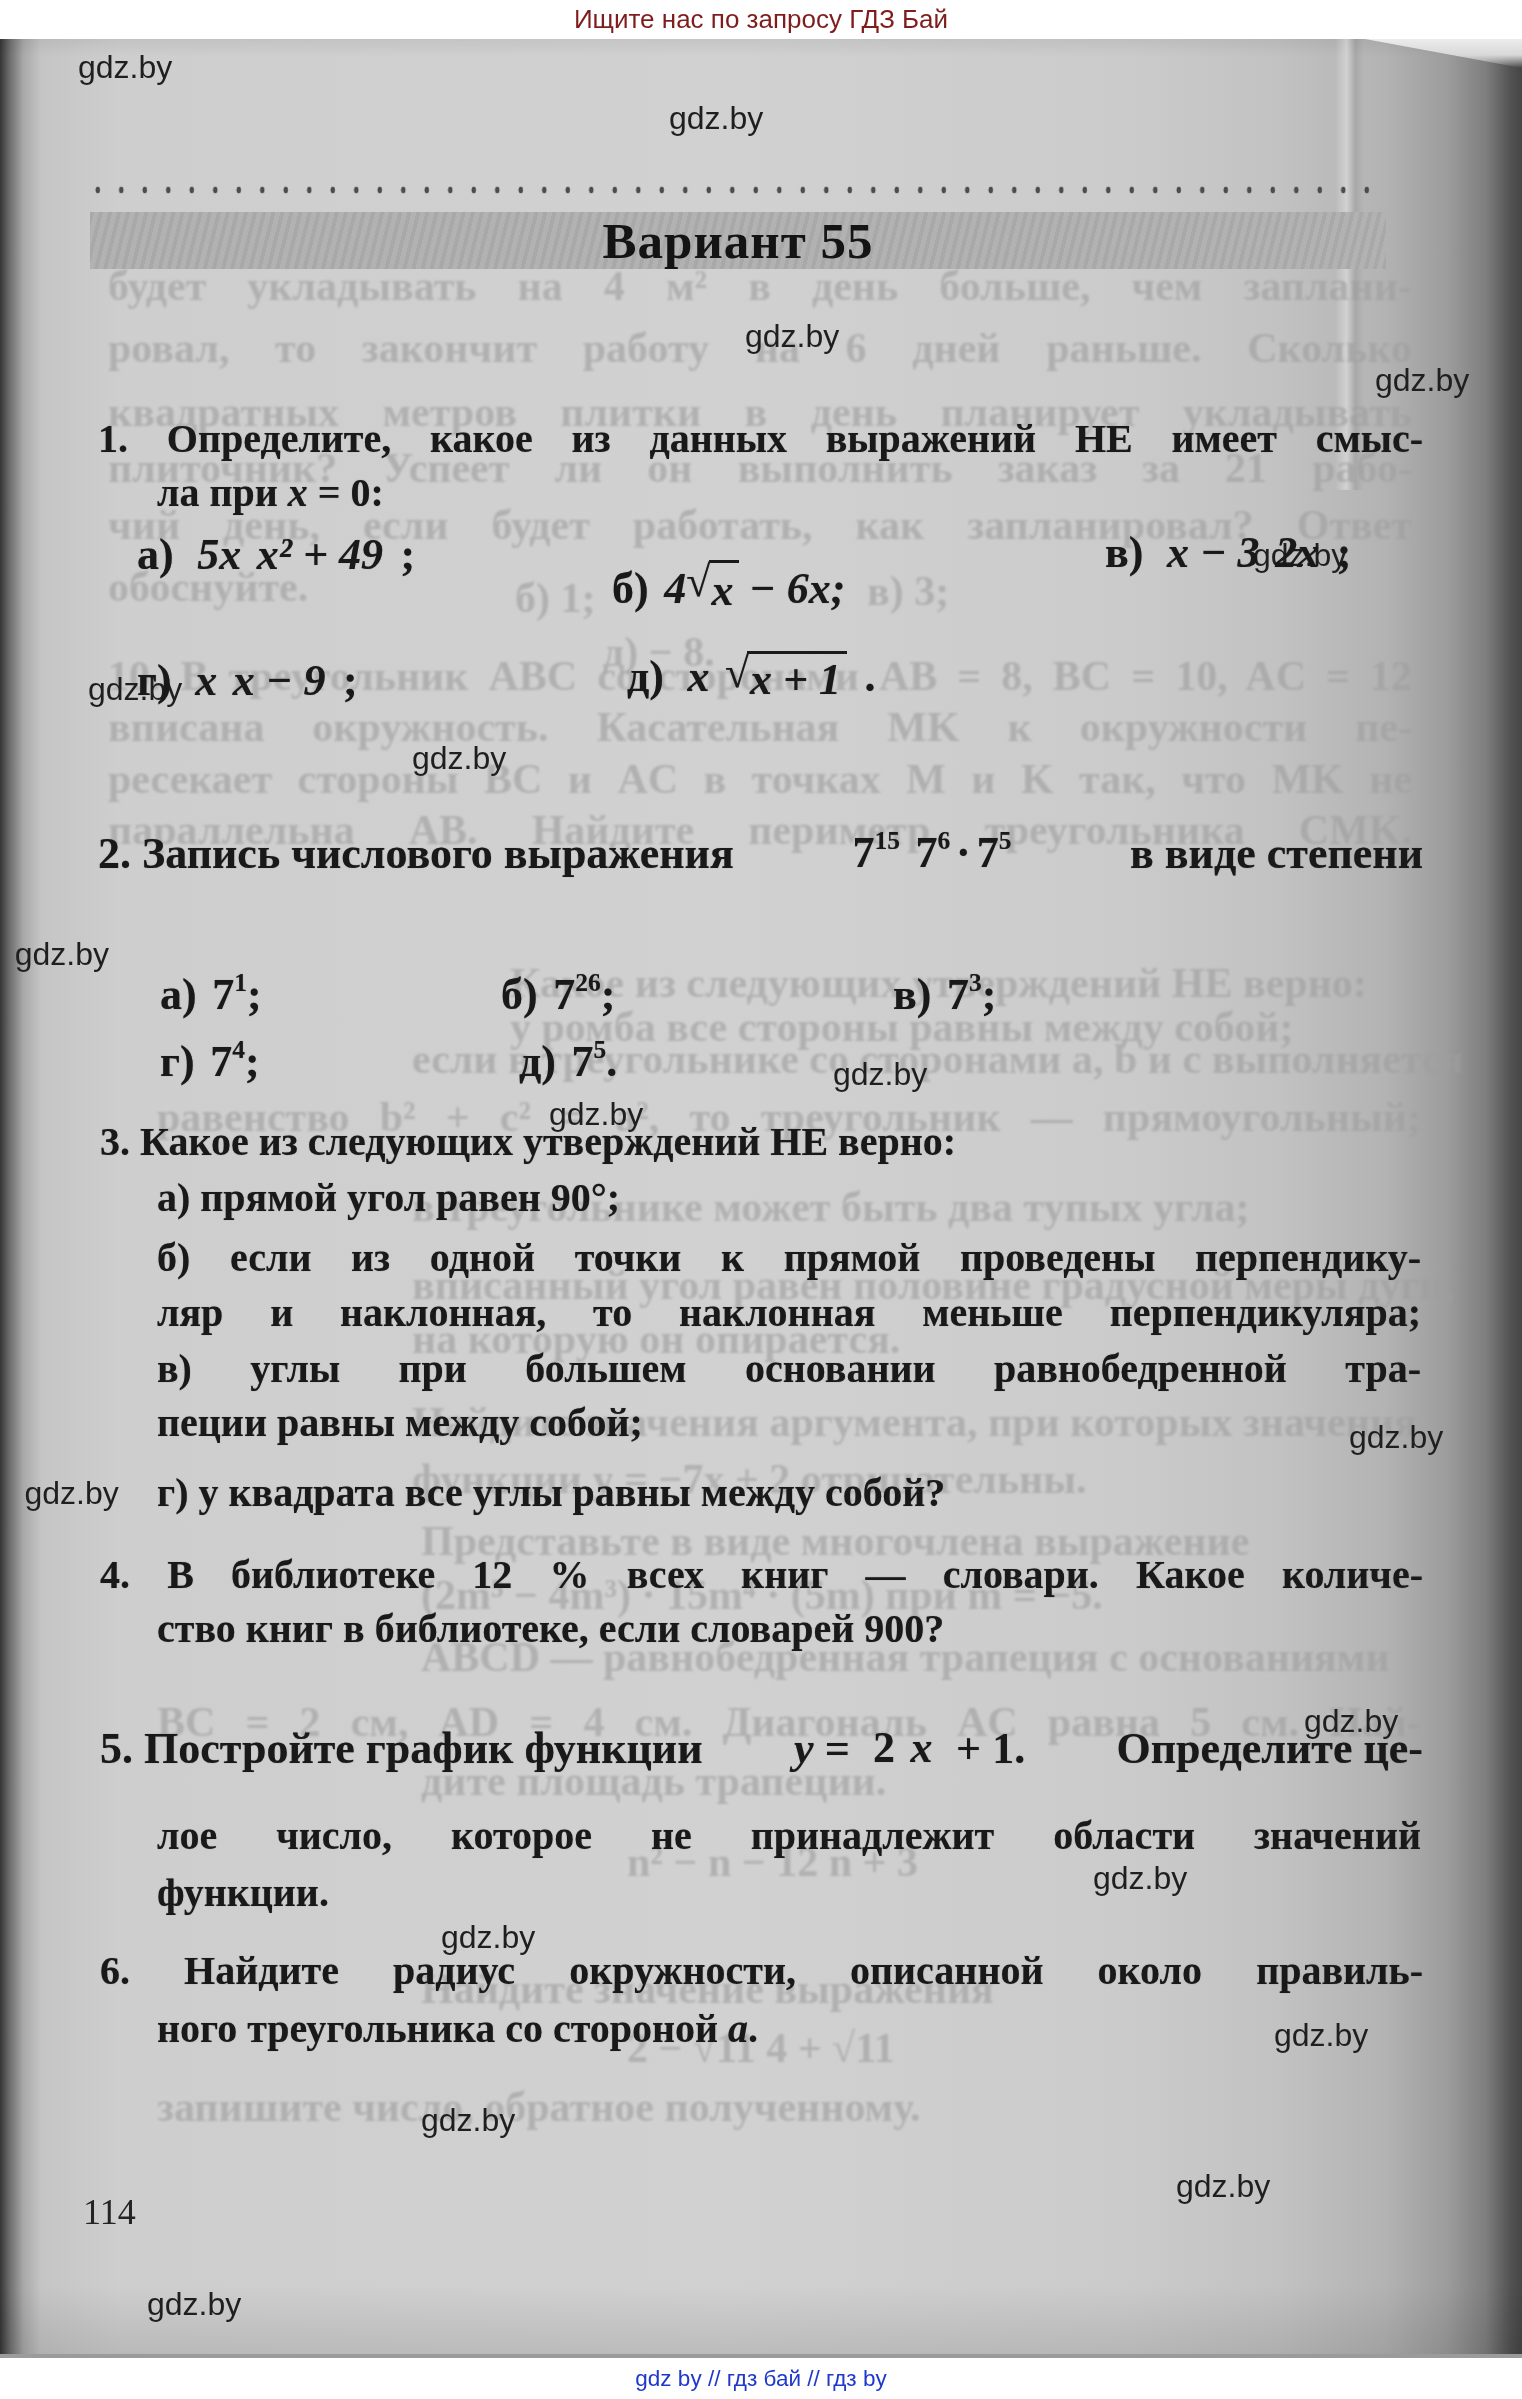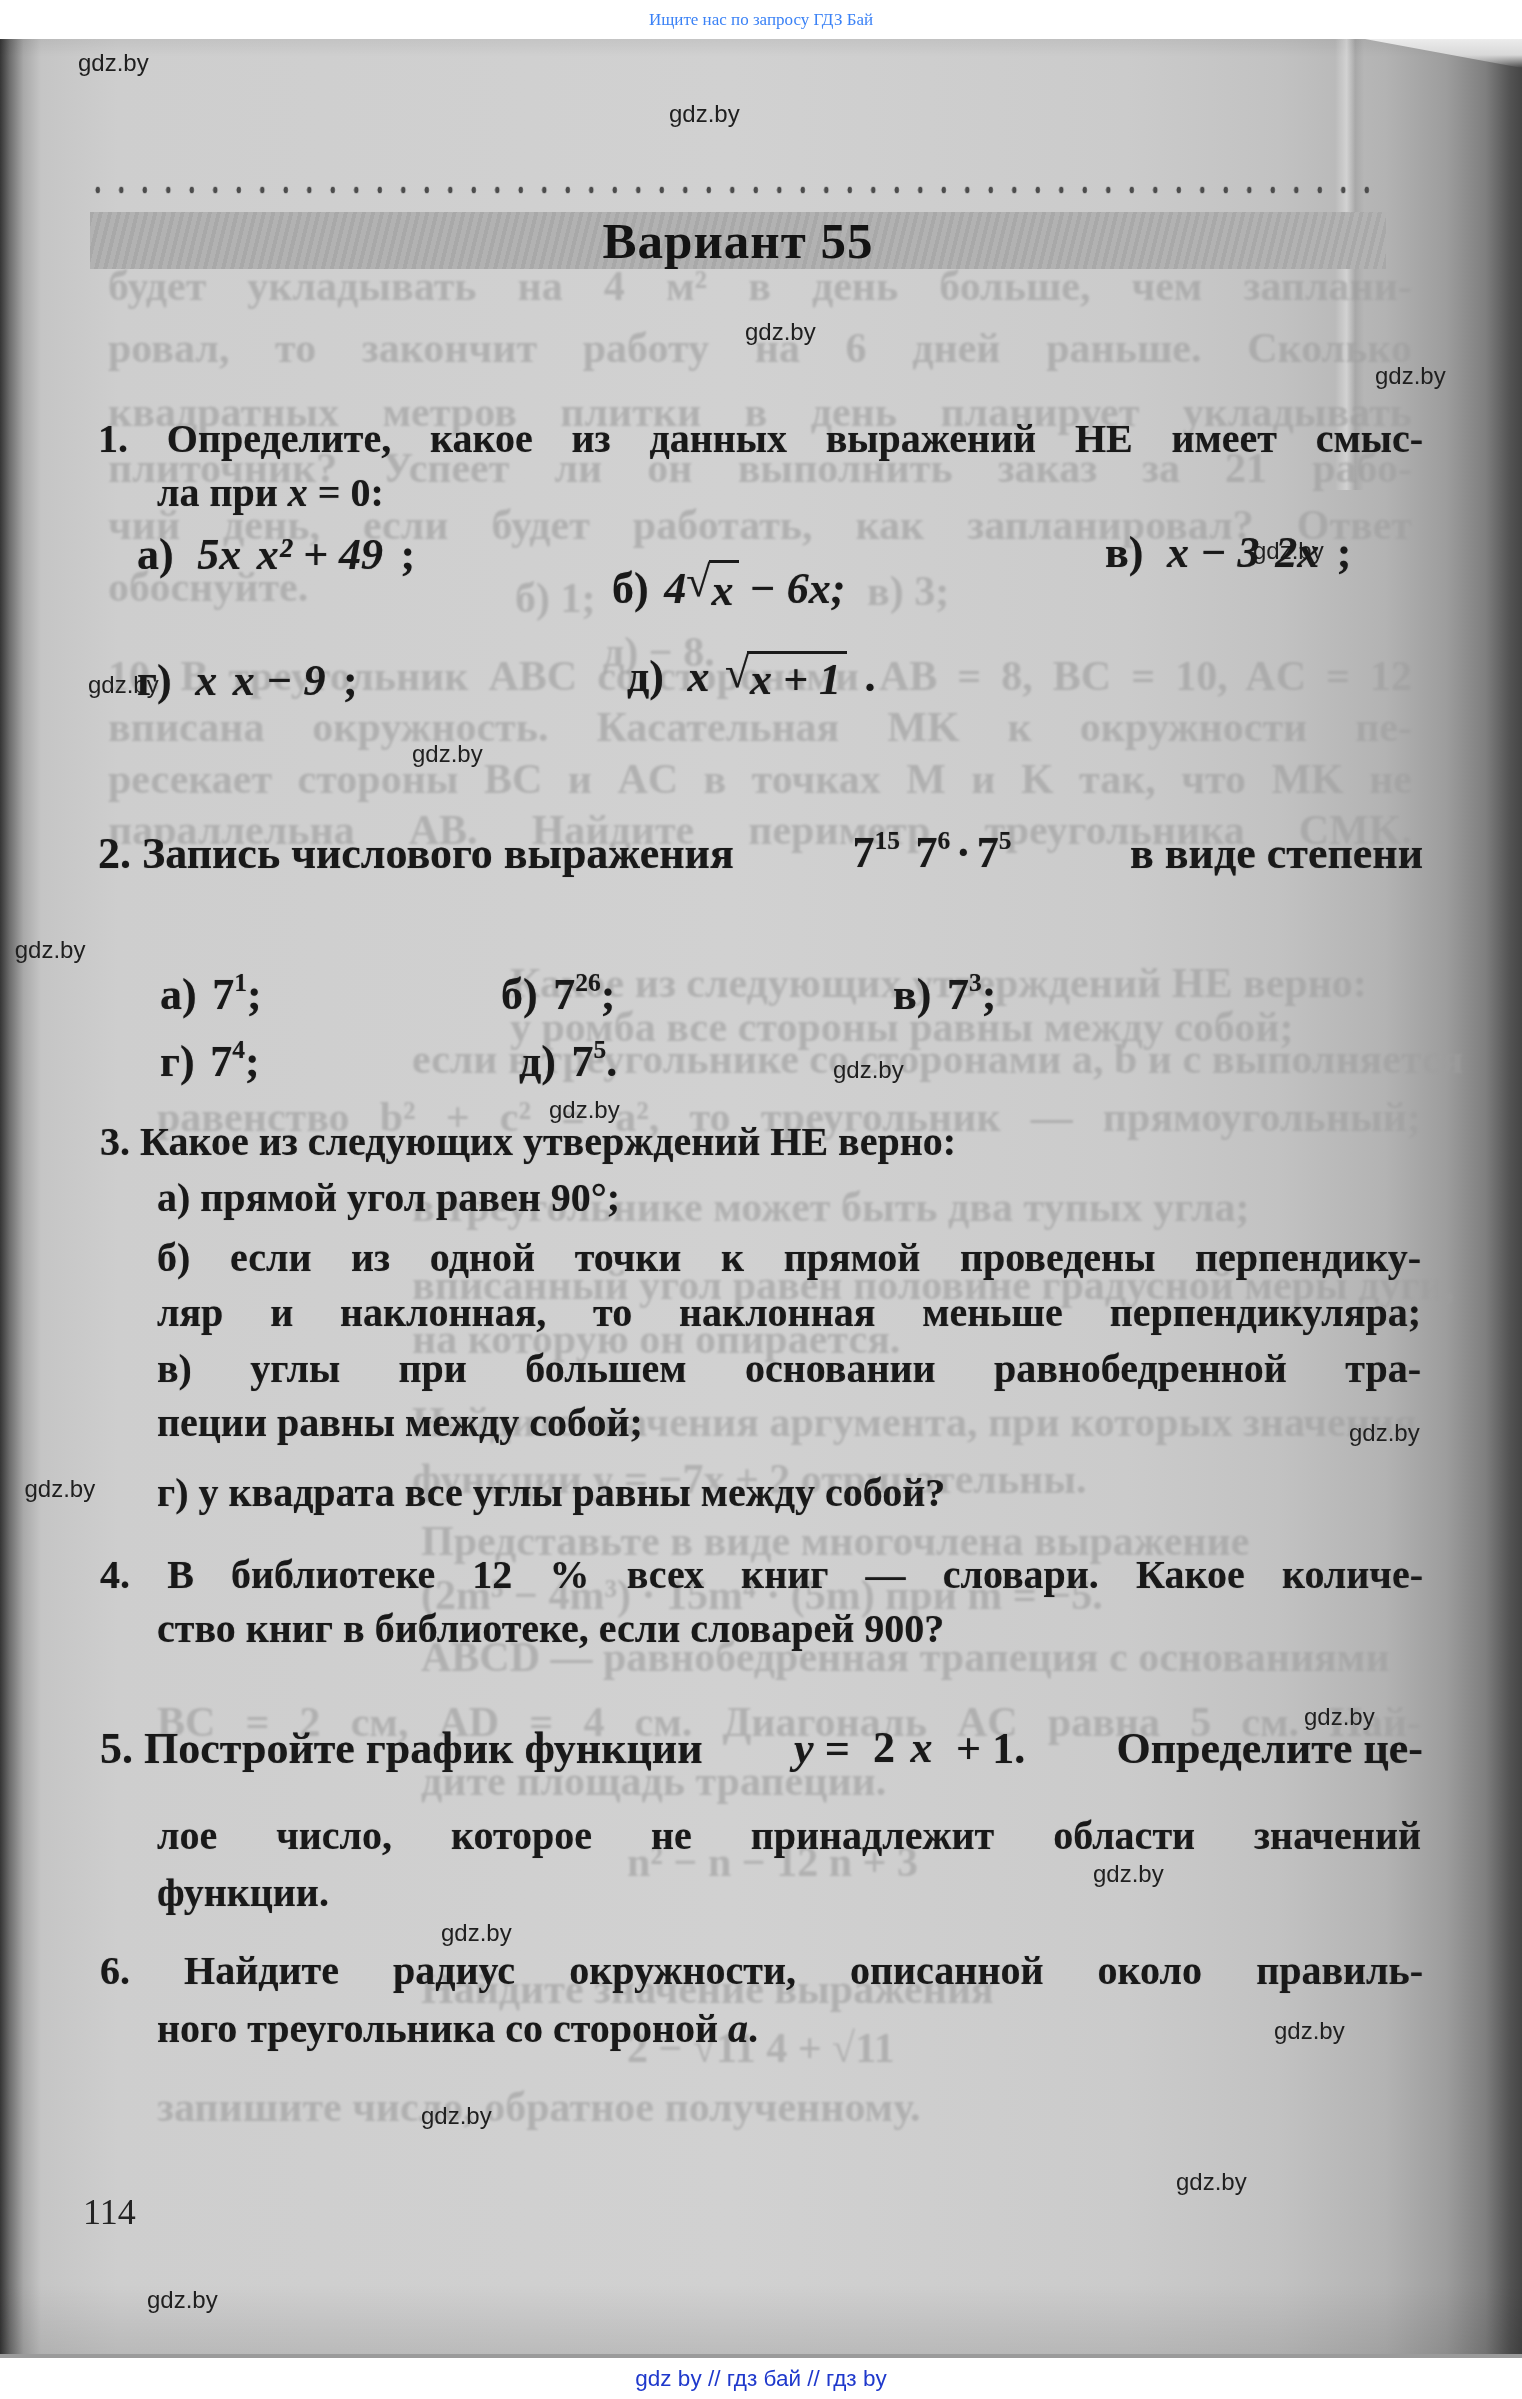--- a/index.html
+++ b/index.html
@@ -1,20 +1,20 @@
 <!DOCTYPE html>
 <html><head>
 <meta charset="utf-8">
 <style>
   html,body{margin:0;padding:0;width:1522px;height:2399px;background:#ffffff;overflow:hidden;}
   body{position:relative;font-family:"Liberation Serif","DejaVu Serif",serif;}
 
   .topbar{position:absolute;left:0;top:0;width:1522px;height:39px;background:#fff;
     display:flex;align-items:center;justify-content:center;}
-  .promo{font-family:Liberation Serif, serif;font-size:17px;color:#3b82f6;}
+  .promo{font-family:Liberation Sans, sans-serif;font-size:26px;color:#7f1d1d;}
 
   .page{position:absolute;left:0;top:39px;width:1522px;height:2315px;
     background:
       linear-gradient(180deg, rgba(0,0,0,.06) 0px, rgba(0,0,0,0) 17.6px, rgba(0,0,0,0) 97%, rgba(0,0,0,.10) 100%),
       linear-gradient(90deg,#353535 0px,#6e6e6e 9.8px,#a9a9a9 23.5px,#c5c5c5 41px,#cecece 118px,
         #d1d1d1 48%,#cbcbcb 74%,#c2c2c2 84%,#b3b3b3 91%,#9d9d9d 95%,#7f7f7f 97.6%,#535353 99.2%,#454545 100%);
     border-bottom:4.9px solid #9b9b9b;}
   .wedge{position:absolute;right:0;top:0;width:157px;height:29px;
     background:linear-gradient(to bottom,#ececec, #d8d8d8 55%, rgba(210,210,210,0));
     clip-path:polygon(0 0,100% 0,100% 100%);}
@@ -47,21 +47,21 @@
   .fr .b{align-self:stretch;height:3.9px;background:#1a1a1a;margin:4.9px 0;}
   .tail{margin-left:9.8px;}
   .mgl{margin-left:9.8px;}
   sup{font-size:25.5px;line-height:0;vertical-align:17.6px;font-style:normal;}
   .sq{display:inline-flex;align-items:flex-start;}
   .sq .r{line-height:1;font-style:normal;}
   .sq .u{border-top:3.9px solid #1a1a1a;padding:2px 5.9px 0 2.9px;margin-left:-2px;white-space:nowrap;}
   .dot{padding:0 5.9px;}
 
   .wm{position:absolute;font-family:"Liberation Sans","DejaVu Sans",sans-serif;
-    font-size:24px;color:#1f1f1f;white-space:nowrap;}
+    font-size:32px;color:#1f1f1f;white-space:nowrap;}
   .bleed{position:absolute;font-size:42px;line-height:51px;font-weight:700;color:#9e9e9e;
     opacity:.62;filter:blur(1px);white-space:nowrap;}
   .bleed.j{white-space:normal;text-align:justify;text-align-last:justify;overflow:hidden;max-height:53px;}
 
   .pagenum{position:absolute;left:83px;top:2152px;font-size:36px;color:#242424;font-weight:400;}
 
   .footer{position:absolute;left:0;top:2358px;width:1522px;height:41px;background:#fff;
     display:flex;align-items:center;justify-content:center;}
   .footer span{font-family:"Liberation Sans","DejaVu Sans",sans-serif;font-size:22.5px;color:#1f39cc;}
 </style>

